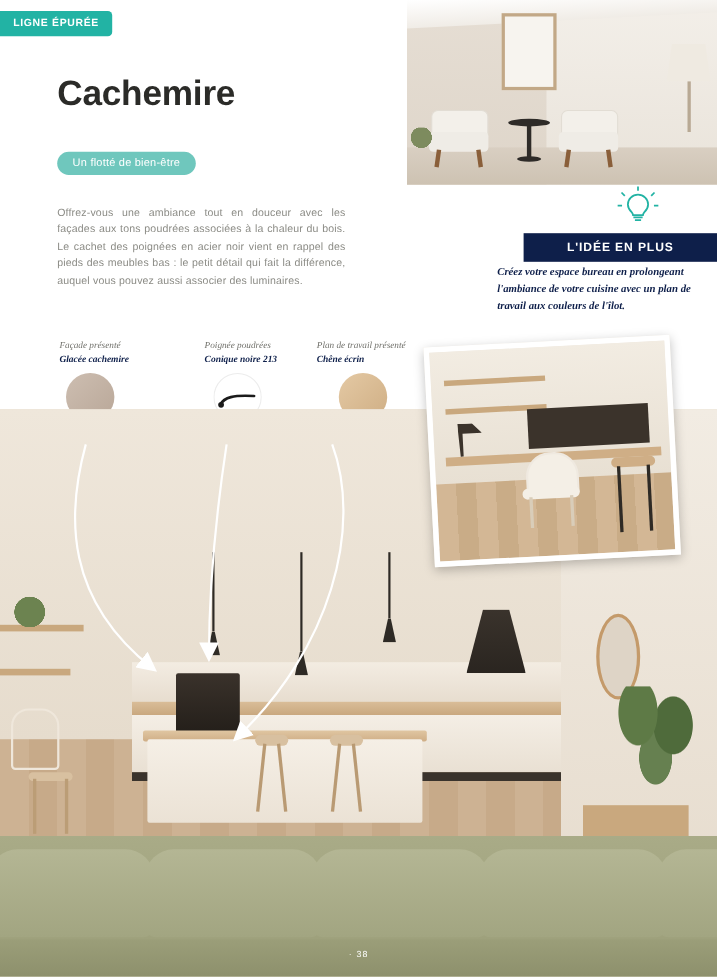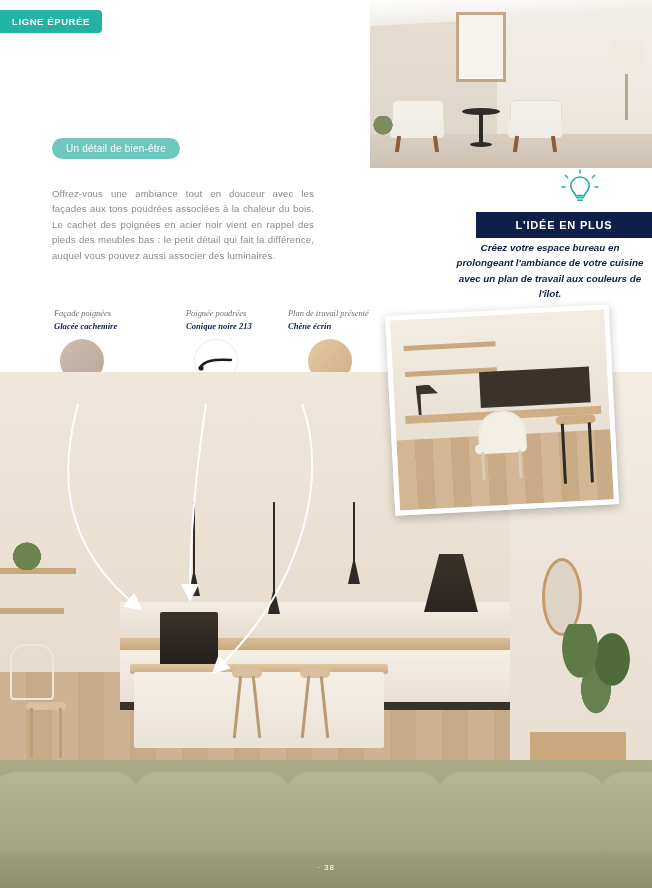--- a/index.html
+++ b/index.html
@@ -164,27 +164,26 @@
     font-size: 11px;
     font-weight: bold;
     letter-spacing: .8px;
     padding: 7px 0;
     text-align: center;
   }
   .idea-text {
     position: absolute;
     left: 452px; top: 240px;
     width: 196px;
-    text-align: center;
     font-size: 9.8px;
     line-height: 1.58;
     font-weight: bold;
     font-style: italic;
     color: #0e1f4a;
-    font-family: Liberation Sans, sans-serif;
+    font-family: Liberation Serif, serif;
   }
 
   
   .swatch-group { position: absolute; }
   .swatch-label {
     font-size: 8.4px;
     font-style: italic;
     color: #6f6f69;
     font-family: "Liberation Serif", serif;
     line-height: 1.5;
@@ -422,44 +421,45 @@
     <div class="top"></div>
     <div class="stem"></div>
     <div class="base"></div>
   </div>
   <div class="plant"></div>
 </div>
 
 <div class="ligne-badge">LIGNE ÉPURÉE</div>
 
 <h1 class="title">
+  <span class="l2">Cachemire</span>
 </h1>
 
-<div class="subtitle-pill">Un détail de bien-être</div>
+<div class="subtitle-pill">Un flotté de bien-être</div>
 
 <p class="body-text">Offrez-vous une ambiance tout en douceur avec les façades aux tons poudrées associées à la chaleur du bois. Le cachet des poignées en acier noir vient en rappel des pieds des meubles bas : le petit détail qui fait la différence, auquel vous pouvez aussi associer des luminaires.</p>
 
 <div class="bulb">
   <svg width="40" height="40" viewBox="0 0 40 40">
     <path d="M20 9 C14.8 9 10.8 13 10.8 17.8 C10.8 21 12.6 23.2 14.2 24.9 C15 25.8 15.4 26.6 15.5 27.6 L24.5 27.6 C24.6 26.6 25 25.8 25.8 24.9 C27.4 23.2 29.2 21 29.2 17.8 C29.2 13 25.2 9 20 9 Z" fill="none" stroke="#22b3a4" stroke-width="1.6"></path>
     <line x1="15.8" y1="29.6" x2="24.2" y2="29.6" stroke="#22b3a4" stroke-width="1.6"></line>
     <line x1="17.2" y1="32.2" x2="22.8" y2="32.2" stroke="#22b3a4" stroke-width="1.6"></line>
     <line x1="20" y1="1.5" x2="20" y2="5.5" stroke="#22b3a4" stroke-width="1.6"></line>
     <line x1="5" y1="7" x2="8" y2="10" stroke="#22b3a4" stroke-width="1.6"></line>
     <line x1="35" y1="7" x2="32" y2="10" stroke="#22b3a4" stroke-width="1.6"></line>
     <line x1="1.5" y1="19" x2="5.5" y2="19" stroke="#22b3a4" stroke-width="1.6"></line>
     <line x1="34.5" y1="19" x2="38.5" y2="19" stroke="#22b3a4" stroke-width="1.6"></line>
   </svg>
 </div>
 
 <div class="idea-header">L'IDÉE EN PLUS</div>
 <div class="idea-text">Créez votre espace bureau en prolongeant l'ambiance de votre cuisine avec un plan de travail aux couleurs de l'îlot.</div>
 
 <div class="swatch-group g1">
-  <div class="swatch-label">Façade poignées</div>
+  <div class="swatch-label">Façade présenté</div>
   <div class="swatch-value">Glacée cachemire</div>
   <div class="swatch-dot"></div>
 </div>
 
 <div class="swatch-group g2">
   <div class="swatch-label">Poignée poudrées</div>
   <div class="swatch-value">Conique noire 213</div>
   <div class="swatch-dot">
     <div class="handle">
       <svg width="36" height="14" viewBox="0 0 36 14">

